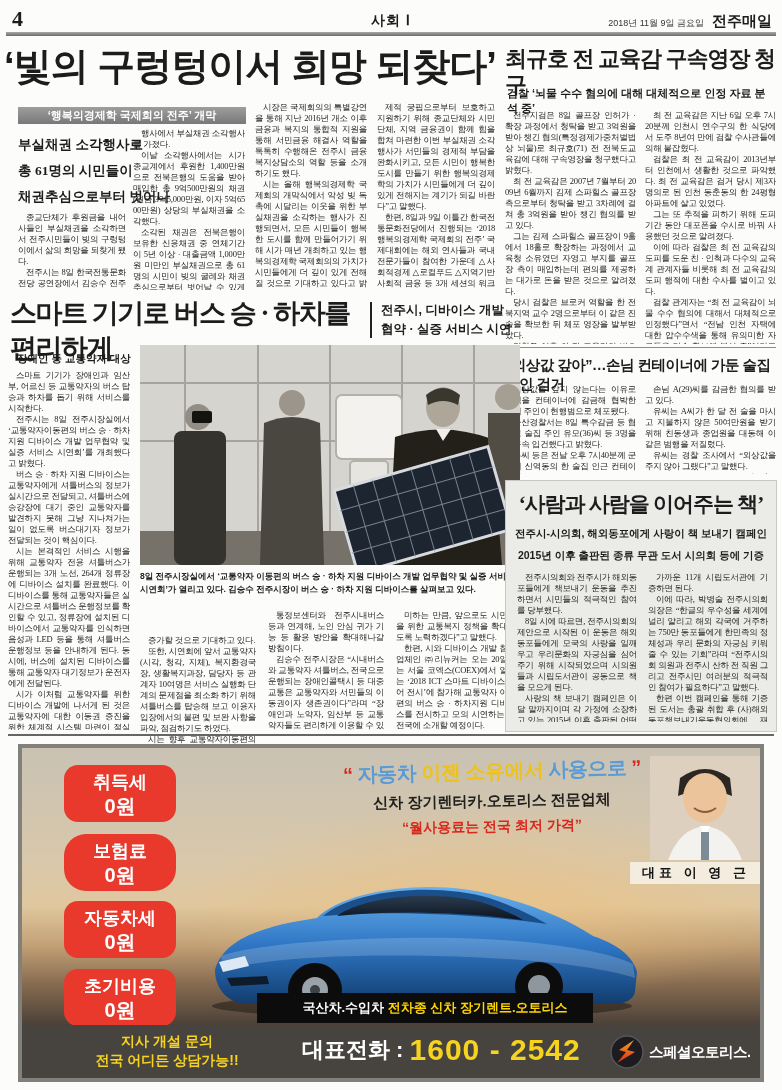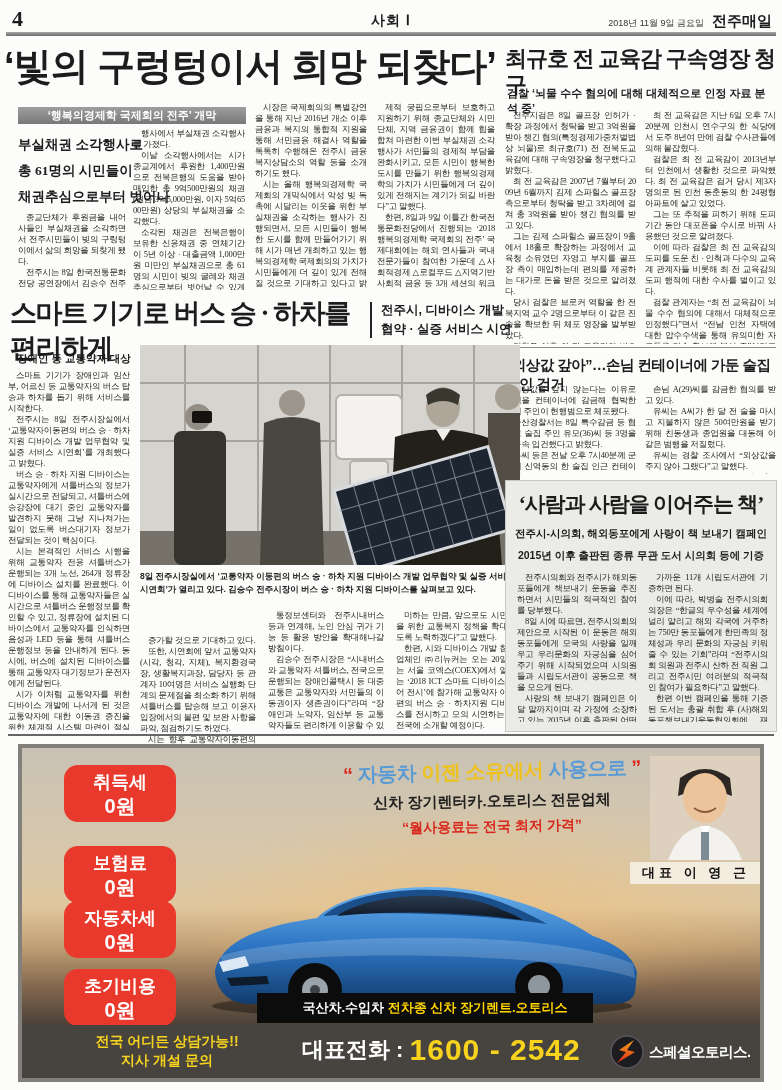--- a/index.html
+++ b/index.html
@@ -67,21 +67,21 @@
   
   #ad{left:18px;top:744px;width:746px;height:338px;border:4px solid #82807a;box-sizing:border-box;
       background:
         radial-gradient(ellipse 420px 150px at 62% 48%, rgba(240,190,120,0.55), rgba(240,190,120,0) 70%),
         linear-gradient(180deg,#c9c2b4 0%,#d8c8ab 34%,#e0c79e 48%,#c2a075 60%,#85694f 72%,#4a4138 84%,#35322c 100%);
       overflow:hidden;}
   .badge{position:absolute;left:42px;width:112px;height:57px;background:#e8392c;border-radius:14px;
          color:#fff;text-align:center;font-family:"Liberation Sans",sans-serif;}
   .badge .bl{font:700 18px/24px "Liberation Sans",sans-serif;margin-top:5px;}
   .badge .bv{font:700 20px/24px "Liberation Sans",sans-serif;}
-  #badge-0{top:17px;} #badge-1{top:98px;} #badge-2{top:153px;} #badge-3{top:221px;}
+  #badge-0{top:17px;} #badge-1{top:86px;border-radius:22px;} #badge-2{top:153px;} #badge-3{top:221px;}
   #ad-slogan{position:absolute;left:300px;top:10px;width:340px;text-align:center;
              font:700 20px "Liberation Sans",sans-serif;transform:rotate(-1.5deg);letter-spacing:-0.5px;}
   #ad-line2{position:absolute;left:310px;top:44px;width:320px;text-align:center;
             font:700 15px "Liberation Sans",sans-serif;color:#21201e;transform:rotate(-1deg);}
   #ad-line3{position:absolute;left:310px;top:70px;width:320px;text-align:center;
             font:700 14px "Liberation Sans",sans-serif;color:#d8271c;transform:rotate(-1deg);}
   #ad-portrait{position:absolute;left:628px;top:8px;width:110px;height:104px;overflow:hidden;}
   #ad-ceo{position:absolute;left:608px;top:114px;width:132px;height:22px;background:rgba(246,241,231,0.88);
           text-align:center;font:700 13px/22px "Liberation Sans",sans-serif;color:#111;letter-spacing:4px;}
   #ad-car{position:absolute;left:175px;top:96px;width:450px;height:180px;}
@@ -319,22 +319,22 @@
           <circle cx="342" cy="142" r="11" fill="#8f979e"></circle>
         <path d="M22,118 L48,112 L52,122 L26,128 Z" fill="#dce8f4"></path>
         <path d="M30,134 L70,132 L72,140 L34,142 Z" fill="#0d1b2a"></path>
       </svg>
     </div>
 
     <div id="ad-blackbar"><span style="color: rgb(255, 255, 255);">국산차.수입차 </span><span style="color: rgb(255, 212, 0);">전차종 신차 장기렌트.오토리스</span></div>
 
     <div id="ad-bottombar">
       <div id="ad-contact">
+        <div>지사 개설 문의</div>
         <div>전국 어디든 상담가능!!</div>
-        <div>지사 개설 문의</div>
       </div>
       <div id="ad-phone">
         <span class="plabel">대표전화 : </span><span class="pnum">1600 - 2542</span>
       </div>
       <div id="ad-brand">
         <svg width="34" height="34" viewBox="0 0 34 34" style="vertical-align:top">
           <defs>
               <linearGradient id="bolt" x1="0" y1="0" x2="0" y2="1">
             <stop offset="0" stop-color="#f6a41f"></stop>
                 <stop offset="1" stop-color="#df2c14"></stop>

